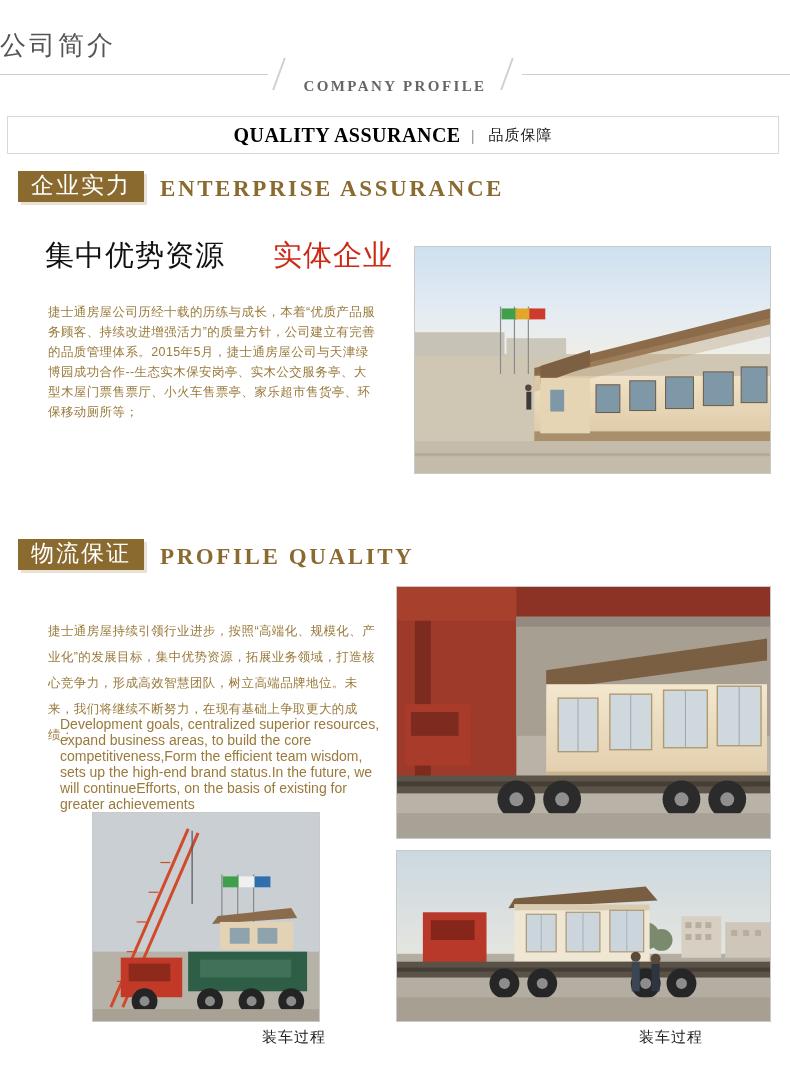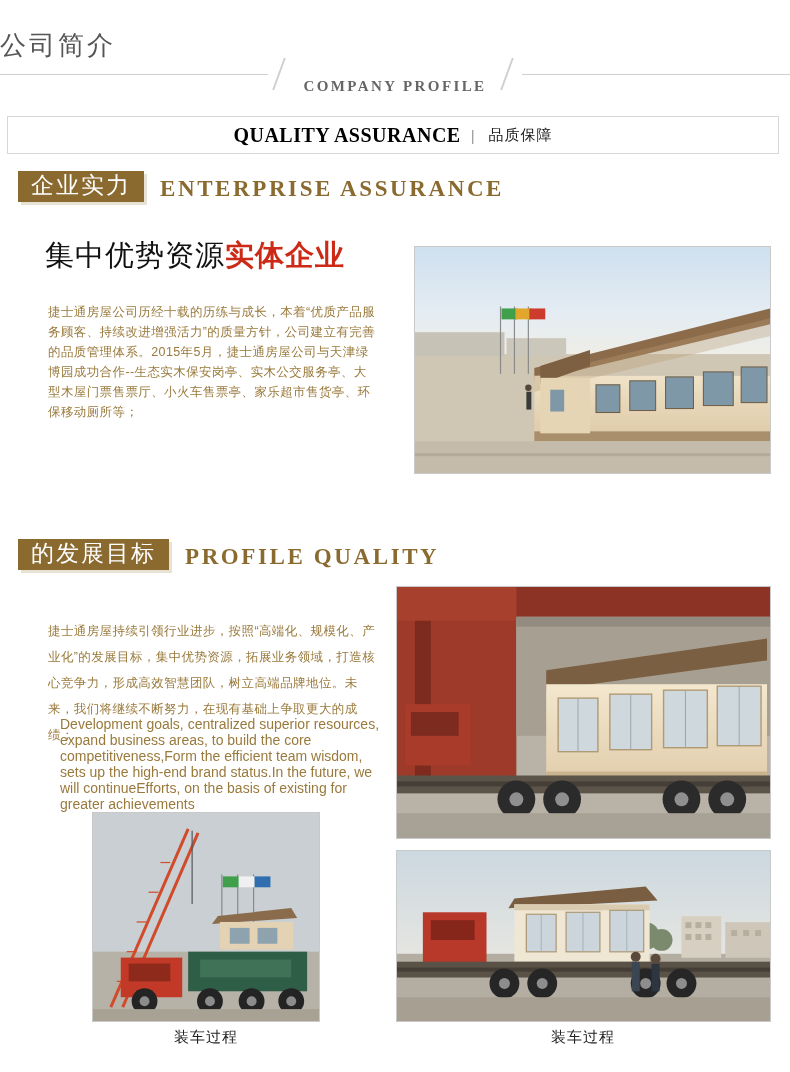--- a/index.html
+++ b/index.html
@@ -129,21 +129,21 @@
   
   .s1-head {
     position: absolute;
     top: 236px;
     left: 45px;
     font-size: 29px;
     letter-spacing: 1px;
     color: #111;
     white-space: nowrap;
   }
-  .s1-head .accent { color: #cc2a16; font-weight: bold; }
+  .s1-head .accent { color: #cc2a16; font-weight: normal; margin-left: 48px; }
   .s1-head .plain { color: #111; }
 
   .s1-para {
     position: absolute;
     top: 302px;
     left: 48px;
     width: 330px;
     font-size: 12.5px;
     line-height: 20px;
     color: #9a7a3c;
@@ -179,21 +179,21 @@
     border: 1px solid #c9c9c9;
     box-sizing: border-box;
     overflow: hidden;
     background: #ddd;
   }
   .photo svg { display: block; width: 100%; height: 100%; }
 
   .caption {
     position: absolute;
     width: 240px;
-    text-align: center;
+    text-align: right;
     font-size: 15px;
     color: #222;
     letter-spacing: 1px;
   }
 
   .p1 { top: 246px; left: 414px; width: 357px; height: 228px; }
   .p2 { top: 586px; left: 396px; width: 375px; height: 253px; }
   .p3 { top: 812px; left: 92px;  width: 228px; height: 210px; }
   .p4 { top: 850px; left: 396px; width: 375px; height: 172px; }
 
@@ -279,21 +279,21 @@
 
     <rect x="112" y="146" width="5" height="18" fill="#3a3a3a"></rect>
     <circle cx="114" cy="142" r="3.2" fill="#55463a"></circle>
 
     <rect x="0" y="196" width="357" height="32" fill="#c4bbaa"></rect>
     <rect x="0" y="208" width="357" height="3" fill="#b4aa98"></rect>
   </svg>
 </div>
 
 <div class="section-title" style="top:536px;">
-  <span class="title-cn-box">的发展目标</span>
+  <span class="title-cn-box">物流保证</span>
   <span class="title-en">PROFILE QUALITY</span>
 </div>
 
 <div class="s2-para-cn">捷士通房屋持续引领行业进步，按照“高端化、规模化、产业化”的发展目标，集中优势资源，拓展业务领域，打造核心竞争力，形成高效智慧团队，树立高端品牌地位。未来，我们将继续不断努力，在现有基础上争取更大的成绩；</div>
 <div class="s2-para-en">Development goals, centralized superior resources, expand business areas, to build the core competitiveness,Form the efficient team wisdom, sets up the high-end brand status.In the future, we will continueEfforts, on the basis of existing for greater achievements</div>
 
 <div class="photo p2">
   <svg viewBox="0 0 375 253" preserveAspectRatio="none">
     <defs>
       <linearGradient id="wall2" x1="0" y1="0" x2="0" y2="1">

